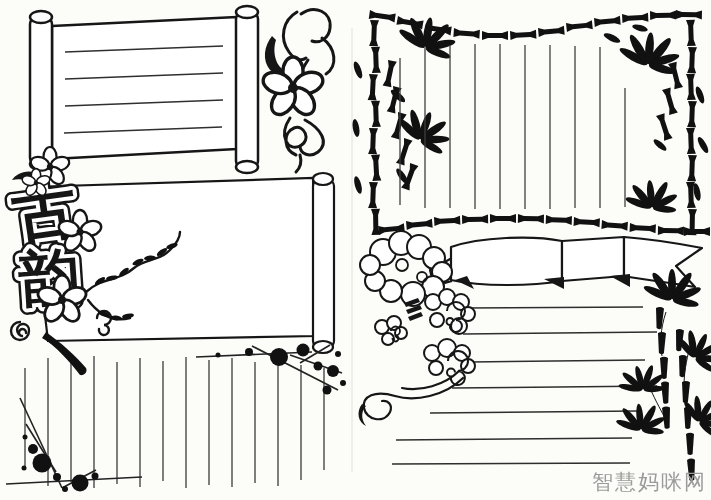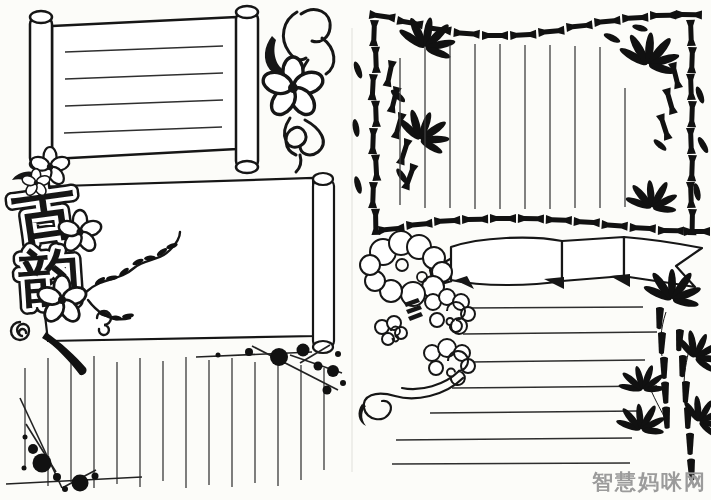--- a/index.html
+++ b/index.html
@@ -8,21 +8,21 @@
     background:#fcfcf9;
     font-family:"DejaVu Sans",sans-serif;
   }
   .stage svg{position:absolute;inset:0;display:block;}
   .tchar{font-family:"DejaVu Sans",sans-serif;font-weight:bold;text-anchor:middle;}
   .t-outer{fill:none;stroke:#161616;stroke-width:13;stroke-linejoin:round;}
   .t-halo{fill:none;stroke:#ffffff;stroke-width:8;stroke-linejoin:round;}
   .t-fill{fill:#161616;stroke:none;}
   .watermark{
     position:absolute;right:4px;bottom:4px;
-    font-size:21px;font-weight:700;letter-spacing:2px;color:#9b9b9b;
+    font-size:21px;font-weight:400;letter-spacing:2px;color:#9b9b9b;
     font-family:"DejaVu Sans",sans-serif;
   }
 </style>
 </head>
 <body>
 
 <div class="stage">
 <svg viewBox="0 0 711 500" width="711" height="500">
   <defs>
     <path id="hseg" d="M0,0 L6,2 L20,2 L26,0 L26,9 L20,7 L6,7 L0,9 Z"></path>

